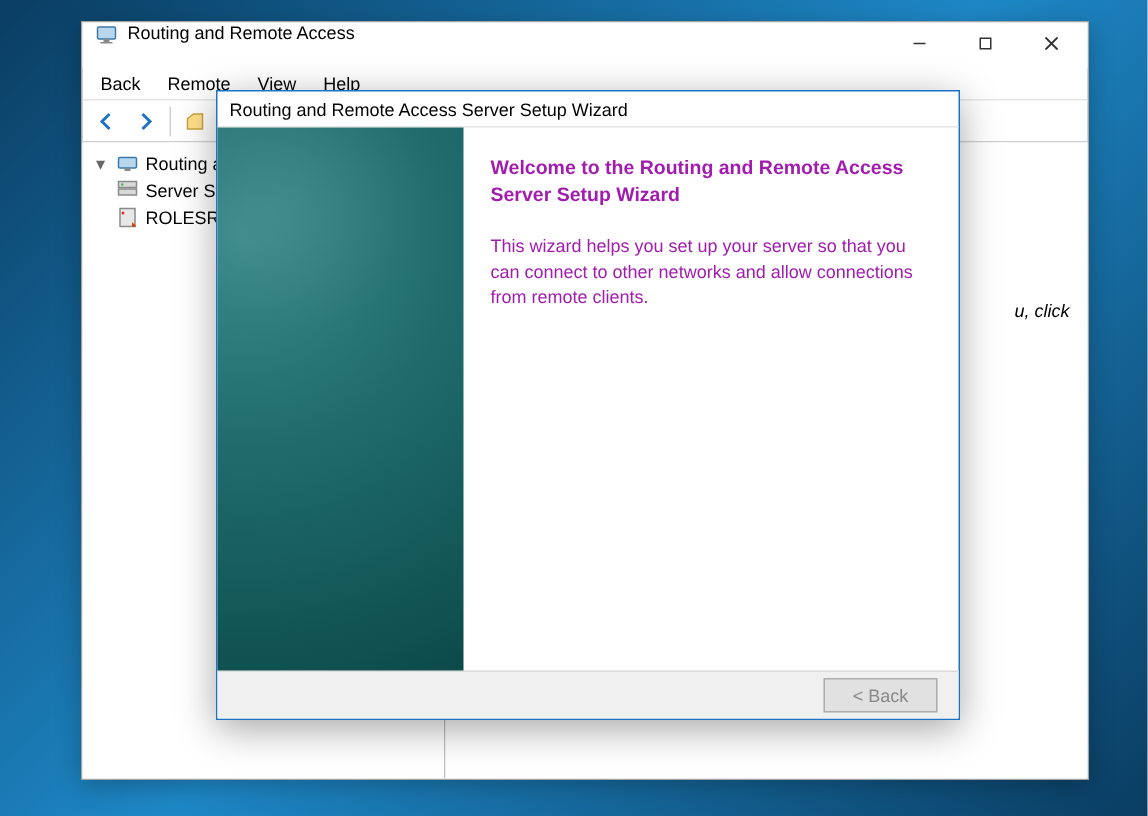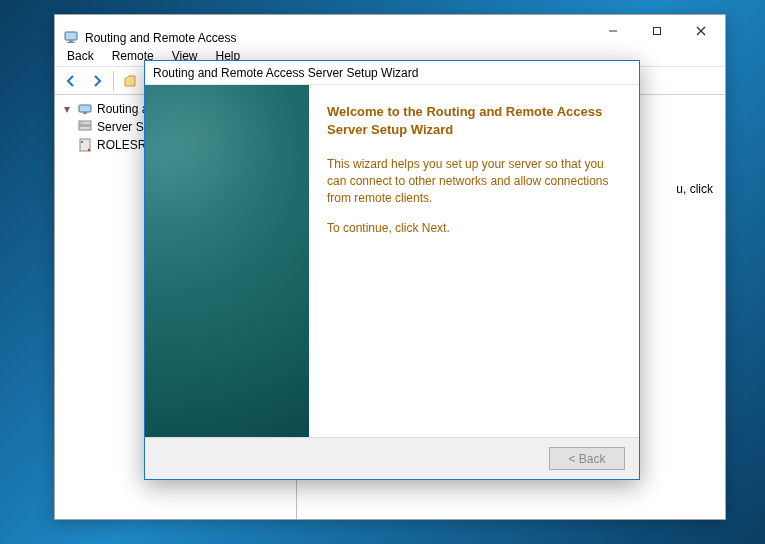--- a/index.html
+++ b/index.html
@@ -22,21 +22,21 @@
     height: 506px;
     background: #fff;
     border: 1px solid #a4a4a4;
     box-shadow: 0 4px 16px rgba(0,0,0,.25);
     display: flex;
     flex-direction: column;
   }
   .titlebar {
     height: 30px;
     display: flex;
-    align-items: flex-end;
+    align-items: flex-start;
     padding: 0 2px 0 8px;
     background: #fff;
     color: #000;
     font-size: 12px;
   }
   .titlebar .app-icon {
     width: 16px; height: 16px; margin-right: 6px;
     display: inline-flex; align-items: center; justify-content: center;
   }
   .titlebar .title { flex: 1; }
@@ -126,30 +126,30 @@
     position: relative;
   }
   .wizard-banner::after{
     content:"";
     position:absolute; left:-40px; top:-40px; width:180px; height:180px;
     border-radius:50%;
     background: radial-gradient(circle, rgba(255,255,255,.06) 0%, rgba(255,255,255,0) 70%);
   }
   .wizard-right {
     flex:1; padding: 18px 18px 8px 18px;
-    font-size: 12px; color:#a16207;
+    font-size: 12px; color:#a21caf;
   }
   .wizard-heading {
     font-weight: 700; font-size: 13px; margin: 0 0 18px 0;
     line-height: 1.35;
   }
   .wizard-para { margin: 12px 0 14px 0; line-height: 1.4; }
 
   .dialog-buttons {
-    height: 42px;
+    height: 32px;
     border-top: 1px solid #dcdcdc;
     display:flex; align-items:center; justify-content:flex-end;
     gap: 10px; padding: 0 14px;
     background: #f0f0f0;
   }
   .btn {
     min-width: 76px; height: 23px;
     font-size: 12px;
     background: #e1e1e1;
     border: 1px solid #adadad;
@@ -251,31 +251,30 @@
           <svg width="16" height="16" viewBox="0 0 16 16">
               <rect x="3" y="2" width="10" height="12" fill="#e8e8e8" stroke="#8a8a8a"></rect>
               <circle cx="5" cy="5" r="1" fill="#e03030"></circle>
               <polygon points="11,11 14,14 11,14" fill="#d83b01"></polygon>
             </svg>
         </span>
         <span>ROLESRV</span>
       </div>
     </div>
     <div class="content-pane">
-      <div style="position:absolute; right:12px; top:86px;">u, click</div>
+      <div style="position:absolute; right:12px; top:104px;font-style:italic;">u, click</div>
     </div>
   </div>
 </div>
 
 <div class="dialog">
   <div class="dialog-title">Routing and Remote Access Server Setup Wizard</div>
   <div class="dialog-body">
     <div class="wizard-banner"></div>
     <div class="wizard-right">
       <p class="wizard-heading">Welcome to the Routing and Remote Access Server Setup Wizard</p>
       <p class="wizard-para">This wizard helps you set up your server so that you can connect to other networks and allow connections from remote clients.</p>
-      <p class="wizard-para">To continue, click Next.</p>
     </div>
   </div>
   <div class="dialog-buttons">
     <span class="btn disabled">&lt; Back</span>
   </div>
 </div>
 
 </body></html>

